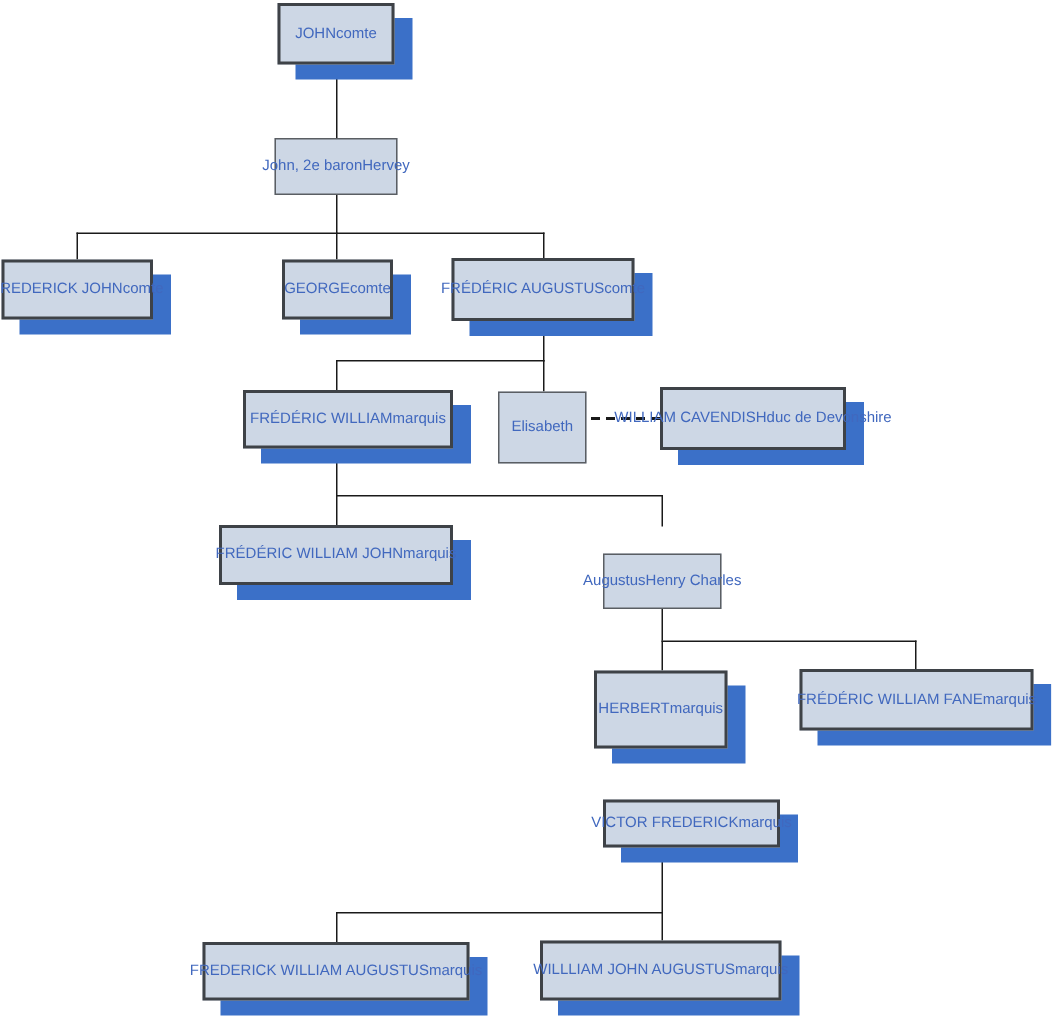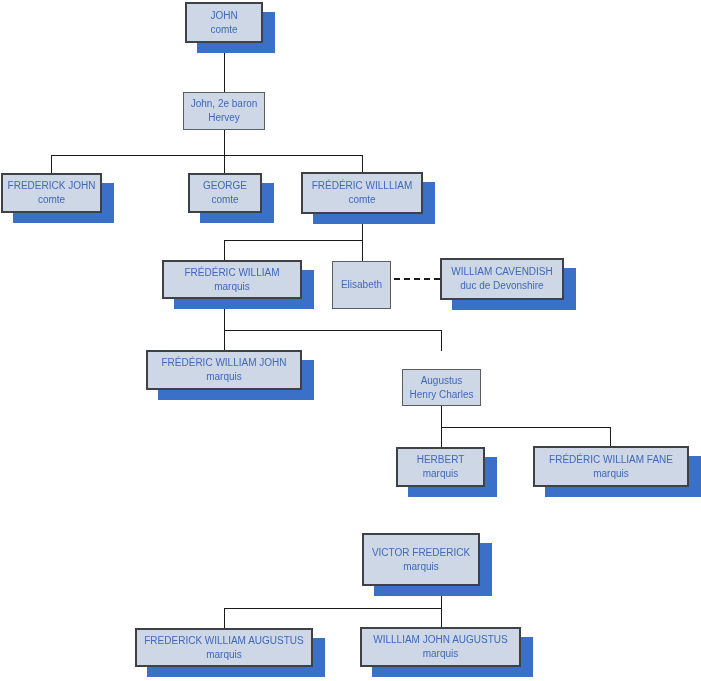--- a/index.html
+++ b/index.html
@@ -4,21 +4,21 @@
 <style>
   html,body{margin:0;padding:0;background:#ffffff;}
   .canvas{
     position:relative;width:701px;height:681px;background:#ffffff;overflow:hidden;
     font-family:"Liberation Sans", sans-serif;
   }
   .node{
     position:absolute;box-sizing:border-box;
     background:var(--box-fill,#cdd7e5);
     border:2px solid var(--box-border,#3e4247);
-    display:flex;flex-direction:column;justify-content:center;align-items:center;
+    display:flex;justify-content:center;align-items:center;
     text-align:center;color:var(--text-color,#4168be);
     font-size:10px;line-height:14px;
   }
   .node.shadow{box-shadow:12px 10px 0 var(--shadow-color,#3b70c8);}
   .node.plain{border:1px solid var(--box-border-light,#5a5e63);}
   .node .nm,.node .sub{white-space:nowrap;}
   .line{position:absolute;background:var(--line-color,#1a1a1a);}
   .line.h{height:1px;}
   .line.v{width:1px;}
   .line.dash{background:none;height:0;border-top:2px dashed var(--line-color,#1a1a1a);}
@@ -27,23 +27,23 @@
   #n-john{left:185px;top:2px;width:78px;height:41px}
   #n-hervey{left:183px;top:92px;width:82px;height:38px}
   #n-augustus-john{left:1px;top:173px;width:101px;height:40px}
   #n-george{left:188px;top:173px;width:74px;height:40px}
   #n-frederic-augustus{left:301px;top:172px;width:122px;height:42px}
   #n-frederic-william{left:162px;top:260px;width:140px;height:39px}
   #n-elisabeth{left:332px;top:261px;width:59px;height:48px}
   #n-william-cavendish{left:440px;top:258px;width:124px;height:42px}
   #n-frederic-william-john{left:146px;top:350px;width:156px;height:40px}
   #n-augustus-henry-charles{left:402px;top:369px;width:79px;height:37px}
-  #n-herbert{left:396px;top:447px;width:89px;height:40px}
+  #n-herbert{left:396px;top:447px;width:89px;height:52px}
   #n-frederic-william-fane{left:533px;top:446px;width:156px;height:41px}
-  #n-victor-frederick{left:362px;top:533px;width:118px;height:53px}
+  #n-victor-frederick{left:402px;top:533px;width:118px;height:32px}
   #n-frederick-william-augustus{left:135px;top:628px;width:178px;height:39px}
   #n-willliam-john-augustus{left:360px;top:627px;width:161px;height:40px}
 
   
   #ln-1{left:224px;top:43px;height:49px}
   #ln-2{left:224px;top:130px;height:26px}
   #ln-3{left:51px;top:155px;width:312px}
   #ln-4{left:51px;top:155px;height:18px}
   #ln-5{left:224px;top:155px;height:18px}
   #ln-6{left:362px;top:155px;height:17px}
@@ -108,21 +108,21 @@
     <span class="nm">FREDERICK JOHN</span>
     <span class="sub">comte</span>
   </div>
 
   <div class="node shadow" id="n-george">
     <span class="nm">GEORGE</span>
     <span class="sub">comte</span>
   </div>
 
   <div class="node shadow" id="n-frederic-augustus">
-    <span class="nm">FRÉDÉRIC WILLLIAM</span>
+    <span class="nm">FRÉDÉRIC AUGUSTUS</span>
     <span class="sub">comte</span>
   </div>
 
   <div class="node shadow" id="n-frederic-william">
     <span class="nm">FRÉDÉRIC WILLIAM</span>
     <span class="sub">marquis</span>
   </div>
 
   <div class="node plain" id="n-elisabeth">
     <span class="nm">Elisabeth</span>

